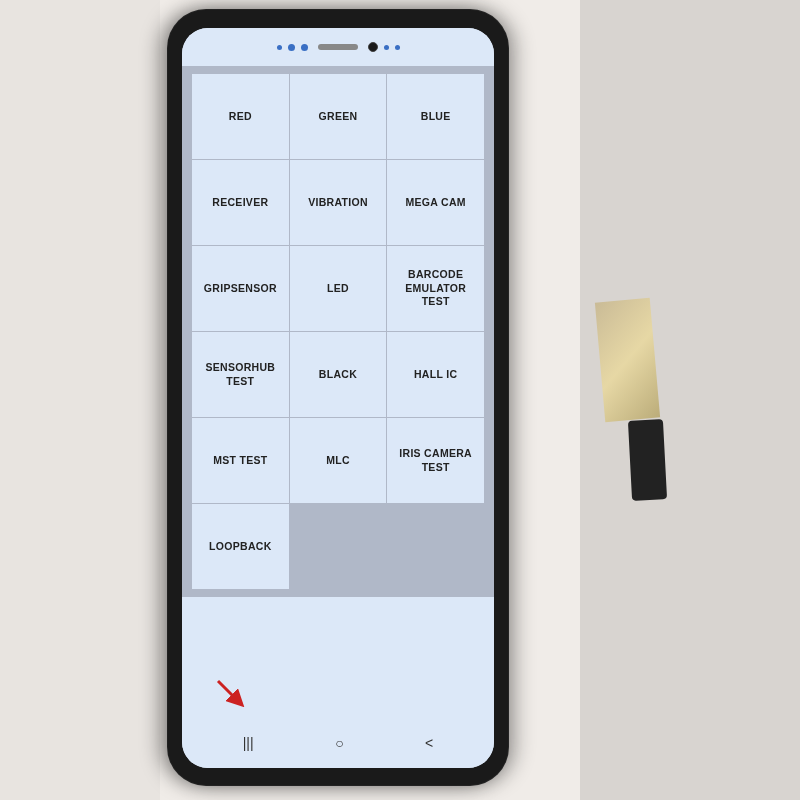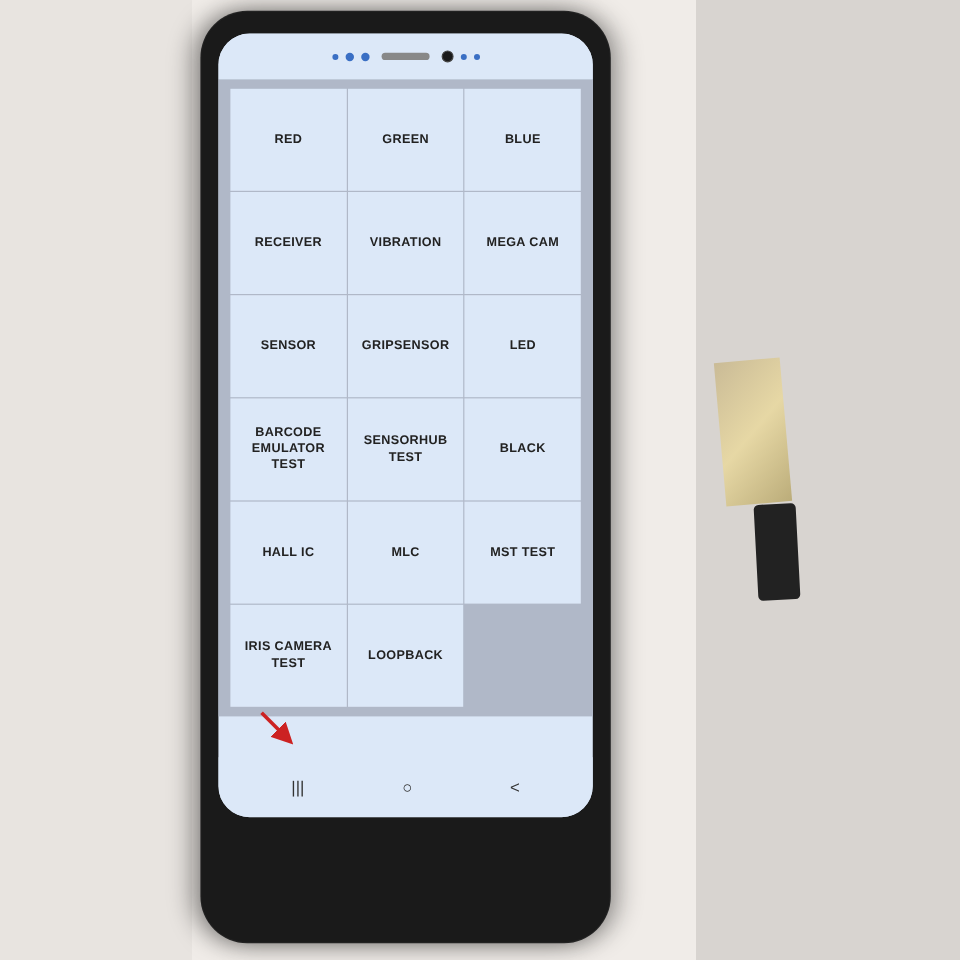--- a/index.html
+++ b/index.html
@@ -54,21 +54,21 @@
         8px 0 20px rgba(0,0,0,0.3),
         0 0 0 1px #333;
     }
 
     
     .screen {
       position: absolute;
       left: 14px;
       top: 18px;
       width: 312px;
-      height: 653px;
+      height: 740px;
       background: #dce8f8;
       border-radius: 26px;
       overflow: hidden;
     }
 
     
     .top-bar {
       position: relative;
       height: 38px;
       background: #dce8f8;
@@ -214,30 +214,29 @@
         <div class="dot dark small"></div>
       </div>
 
       <div class="grid-container" id="grid-container">
       <div class="grid-cell">RED</div>
           <div class="grid-cell">GREEN</div>
           <div class="grid-cell">BLUE</div>
           <div class="grid-cell">RECEIVER</div>
           <div class="grid-cell">VIBRATION</div>
           <div class="grid-cell">MEGA CAM</div>
-          <div class="grid-cell">SENSOR</div>
           <div class="grid-cell">GRIPSENSOR</div>
           <div class="grid-cell">LED</div>
           <div class="grid-cell">BARCODE
 EMULATOR TEST</div>
           <div class="grid-cell">SENSORHUB TEST</div>
           <div class="grid-cell">BLACK</div>
           <div class="grid-cell">HALL IC</div>
+          <div class="grid-cell">MST TEST</div>
           <div class="grid-cell">MLC</div>
-          <div class="grid-cell">MST TEST</div>
           <div class="grid-cell">IRIS CAMERA TEST</div>
           <div class="grid-cell">LOOPBACK</div>
         </div>
 
       <div class="nav-bar">
         <span class="nav-icon">|||</span>
         <span class="nav-icon">○</span>
         <span class="nav-icon">&lt;</span>
       </div>
 

